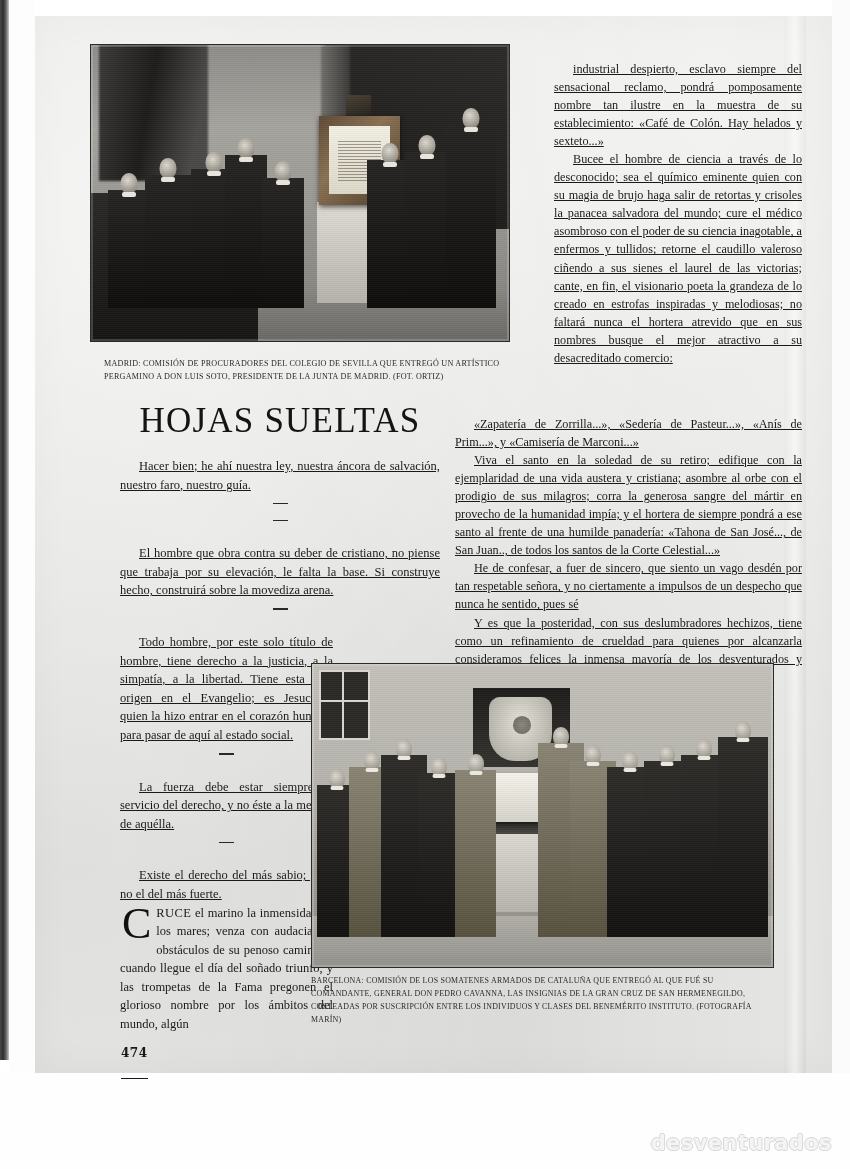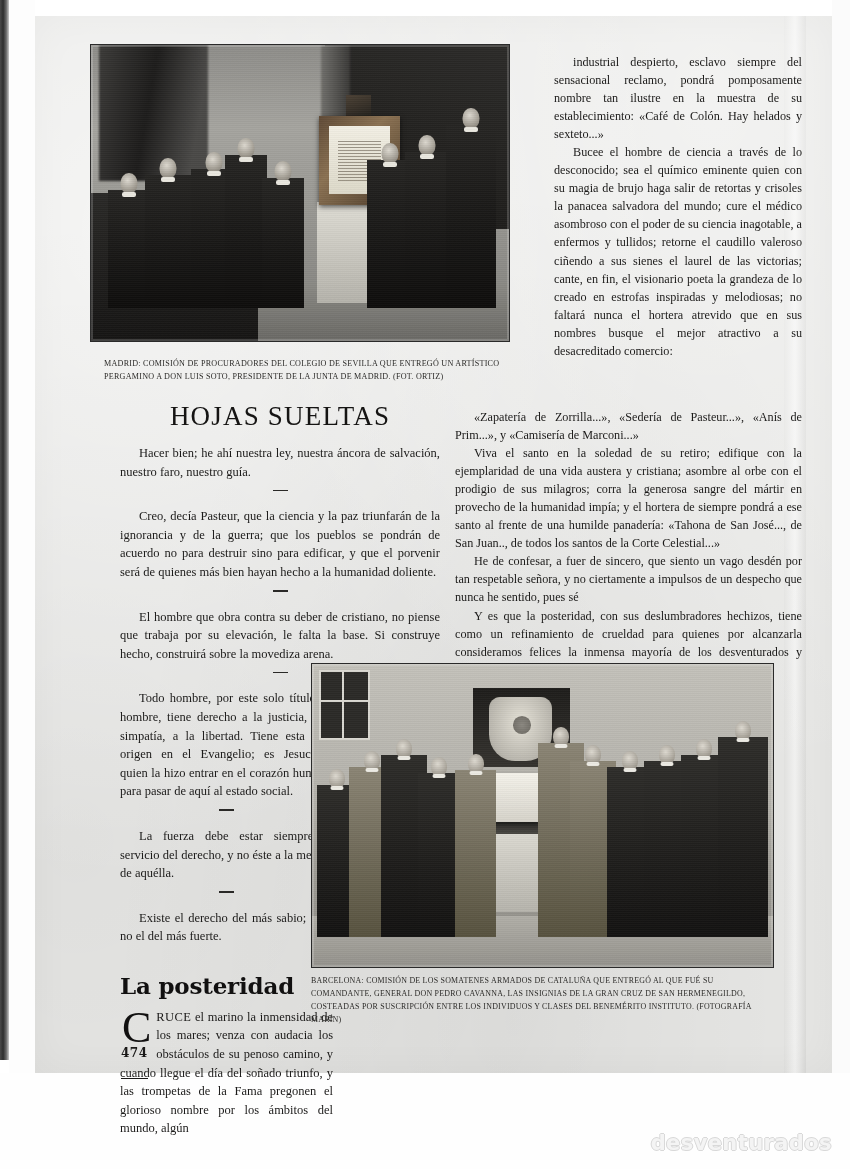--- a/index.html
+++ b/index.html
@@ -120,33 +120,34 @@
   #caption-bottom{left:311px;top:974px;width:461px;font-size:7.9px;line-height:13px;}
 
   
   .col{position:absolute;color:#1b1a19;}
   #col-left{left:120px;top:401px;width:320px;}
   #col-right{left:554px;top:44px;width:248px;}
   #col-right-wide{left:455px;top:399px;width:347px;}
 
   .body-p{
     font-size:12.3px;line-height:18.1px;text-align:justify;
-    margin:9px 0 0 0;text-indent:19px;
+    margin:16px 0 0 0;text-indent:19px;
     font-family:"Liberation Serif",serif;
+    text-decoration:underline;
   }
   .body-p + .body-p{margin-top:0;}
   #col-left .body-p{font-size:12.5px;line-height:18.6px;}
   .sep{width:100%;text-align:center;font-size:12px;line-height:17px;color:#2a2927;
     letter-spacing:0;}
   .sep span{display:inline-block;width:15px;height:1.6px;background:#2a2927;vertical-align:middle;}
 
   h1#headline{
     margin:0 0 12px 0;text-align:center;
     font-family:"Liberation Serif",serif;
-    font-weight:400;font-size:27px;letter-spacing:1.2px;color:#151413;
+    font-weight:400;font-size:35px;letter-spacing:1.2px;color:#151413;
   }
   h2#subhead{
     margin:26px 0 9px 0;text-align:left;
     font-family:"DejaVu Serif",serif;
     font-weight:700;font-size:23px;letter-spacing:-.2px;color:#111010;
   }
 
   
   #dropcap-para{font-size:12.5px;line-height:18.6px;text-align:justify;text-indent:0;margin:0;}
   #dropcap-para .dcap{
@@ -236,31 +237,29 @@
 </div>
 
 <div class="caption" id="caption-top">MADRID: COMISIÓN DE PROCURADORES DEL COLEGIO DE SEVILLA QUE ENTREGÓ UN ARTÍSTICO PERGAMINO A DON LUIS SOTO, PRESIDENTE DE LA JUNTA DE MADRID. (FOT. ORTIZ)</div>
 
 <div class="col" id="col-left">
 
   <h1 id="headline">HOJAS SUELTAS</h1>
 
   <p class="body-p">Hacer bien; he ahí nuestra ley, nuestra áncora de salvación, nuestro faro, nuestro guía.</p>
   <div class="sep"><span></span></div>
-  <p class="body-p">Creo, decía Pasteur, que la ciencia y la paz triunfarán de la ignorancia y de la guerra; que los pueblos se pondrán de acuerdo no para destruir sino para edificar, y que el porvenir será de quienes más bien hayan hecho a la humanidad doliente.</p>
   <div class="sep"><span></span></div>
   <p class="body-p">El hombre que obra contra su deber de cristiano, no piense que trabaja por su elevación, le falta la base. Si construye hecho, construirá sobre la movediza arena.</p>
   <div class="sep"><span></span></div>
   <p class="body-p" style="width:213px;">Todo hombre, por este solo título de hombre, tiene derecho a la justicia, a la simpatía, a la libertad. Tiene esta idea origen en el Evangelio; es Jesucristo quien la hizo entrar en el corazón humano para pasar de aquí al estado social.</p>
   <div class="sep" style="width:213px;"><span></span></div>
   <p class="body-p" style="width:213px;">La fuerza debe estar siempre al servicio del derecho, y no éste a la merced de aquélla.</p>
   <div class="sep" style="width:213px;"><span></span></div>
   <p class="body-p" style="width:213px;">Existe el derecho del más sabio; pero no el del más fuerte.</p>
 
-  <h2 id="subhead">La posteridad</h2>
 
   <p id="dropcap-para" style="width:213px;">
     <span class="dcap">C</span><span class="smallcaps">RUCE</span><span> el marino la inmensidad de los mares; venza con audacia los obstáculos de su penoso camino, y cuando llegue el día del soñado triunfo, y las trompetas de la Fama pregonen el glorioso nombre por los ámbitos del mundo, algún</span>
   </p>
 </div>
 
 <div class="col" id="col-right">
   <p class="body-p">industrial despierto, esclavo siempre del sensacional reclamo, pondrá pomposamente nombre tan ilustre en la muestra de su establecimiento: «Café de Colón. Hay helados y sexteto...»</p>
   <p class="body-p">Bucee el hombre de ciencia a través de lo desconocido; sea el químico eminente quien con su magia de brujo haga salir de retortas y crisoles la panacea salvadora del mundo; cure el médico asombroso con el poder de su ciencia inagotable, a enfermos y tullidos; retorne el caudillo valeroso ciñendo a sus sienes el laurel de las victorias; cante, en fin, el visionario poeta la grandeza de lo creado en estrofas inspiradas y melodiosas; no faltará nunca el hortera atrevido que en sus nombres busque el mejor atractivo a su desacreditado comercio:</p>
 </div>

